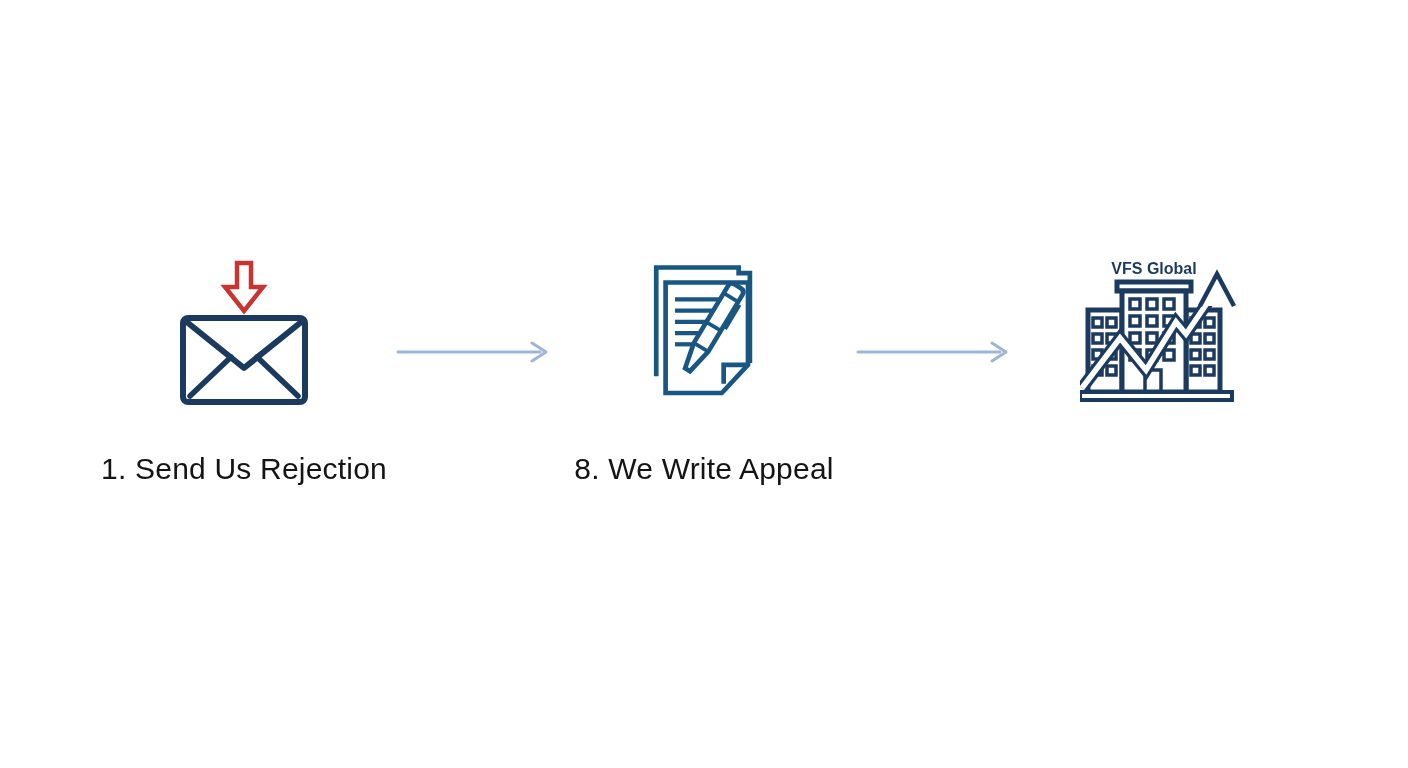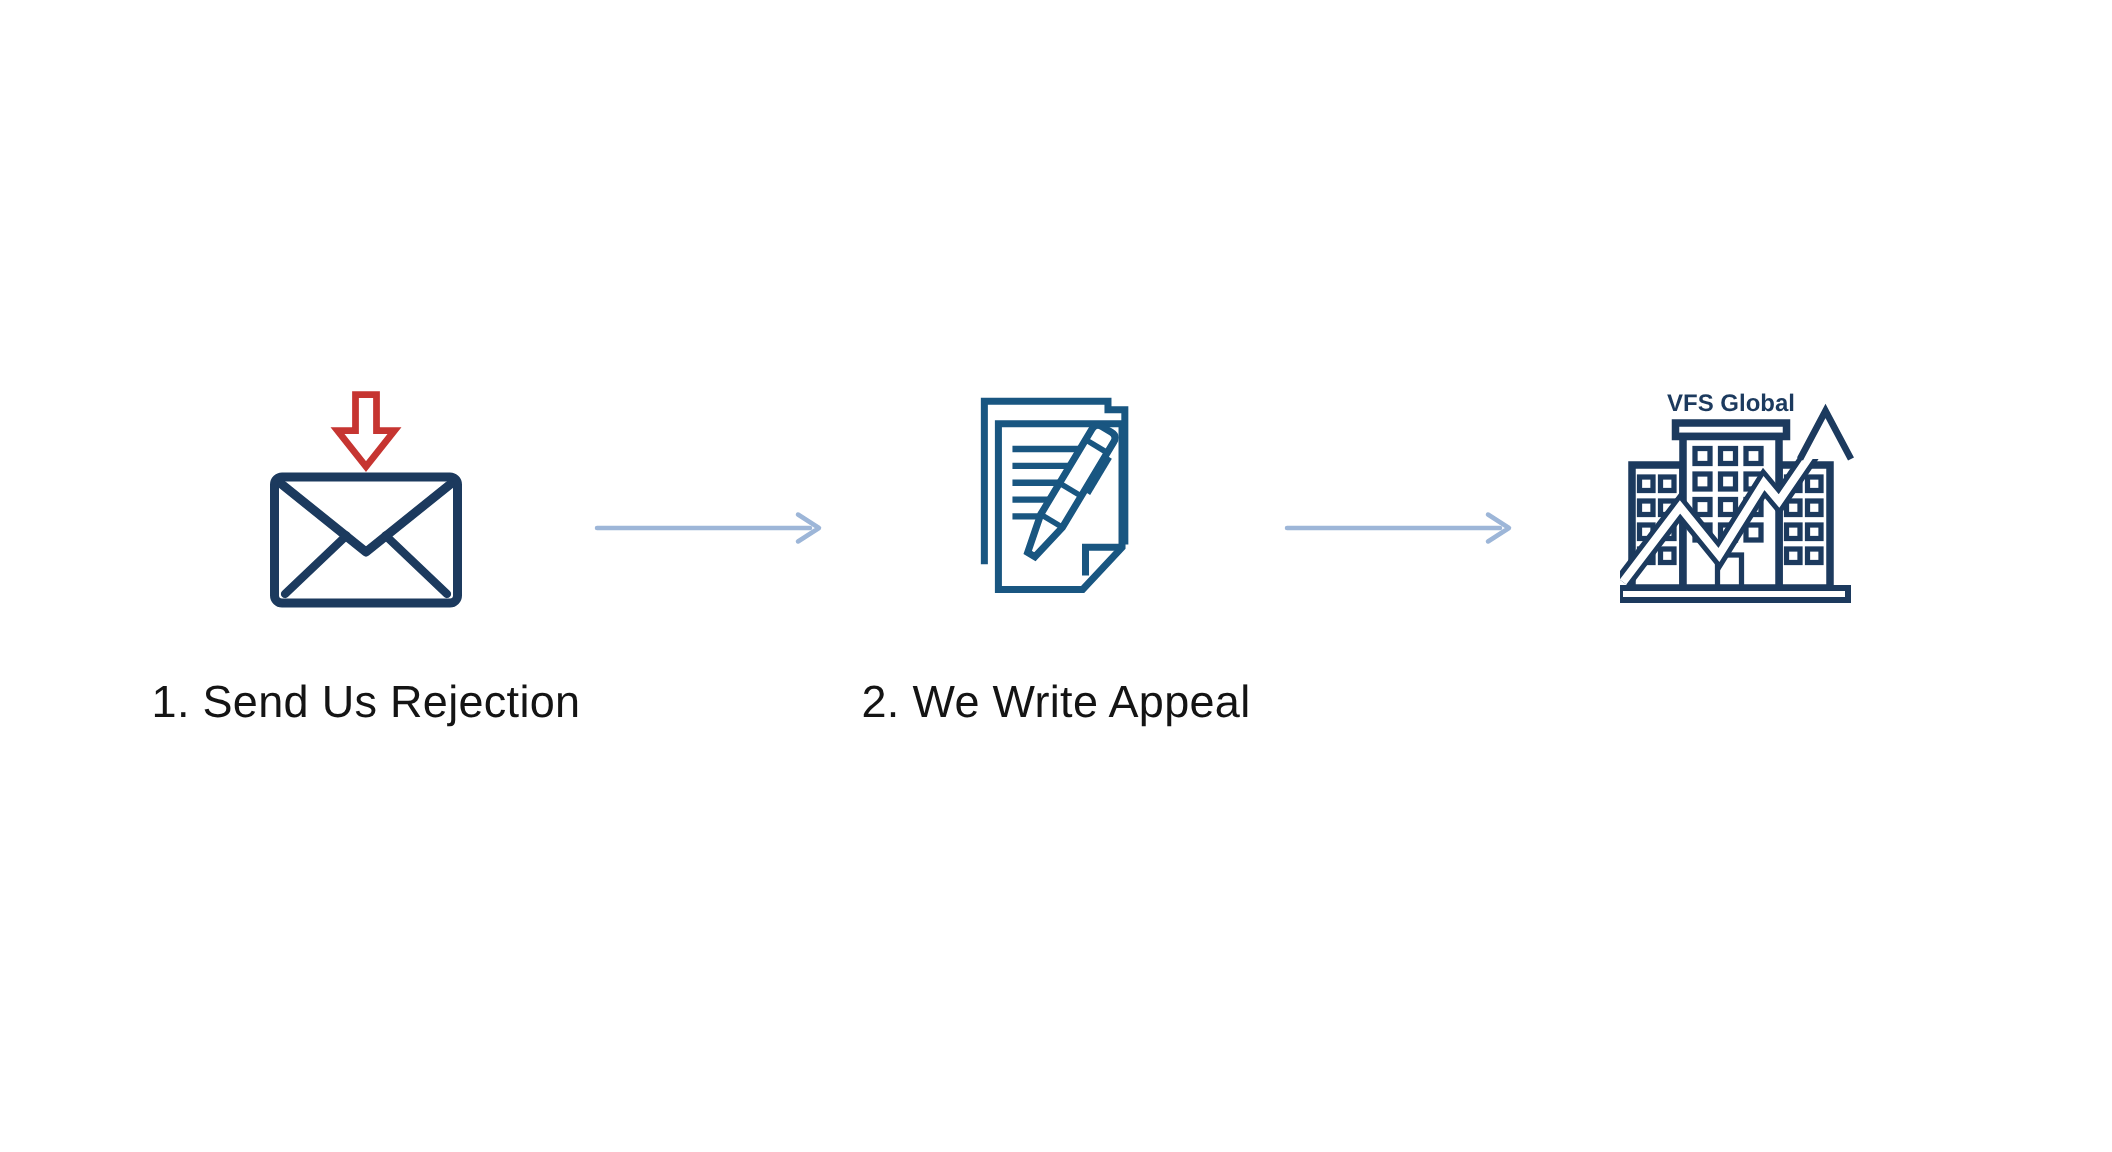--- a/index.html
+++ b/index.html
@@ -111,21 +111,21 @@
             <g transform="translate(99,28) rotate(31)">
               <path d="M-9,5 Q-9,0 -4,0 H4 Q9,0 9,5 V76 L3,104 H-3 L-9,76 Z" fill="#ffffff" stroke-linejoin="miter"></path>
               <path d="M-9,14 H9" stroke-width="4"></path>
               <path d="M-9,50 H9" stroke-width="4"></path>
               <path d="M-9,76 H9" stroke-width="4"></path>
               <path d="M12,16 V46" stroke-width="4"></path>
             </g>
           </g>
         </svg>
       </div>
-      <div class="step-label">2. We Write Appeal</div>
+      <div class="step-label">8. We Write Appeal</div>
     </div>
 
     <div class="connector">
       <svg width="160" height="26" viewBox="0 0 160 26">
         <g fill="none" stroke-width="3" stroke-linecap="round" stroke-linejoin="round" stroke="#9db6d8">
           <path d="M4,13 H146"></path>
           <path d="M138,4 L152,13 L138,22"></path>
         </g>
       </svg>
     </div>

